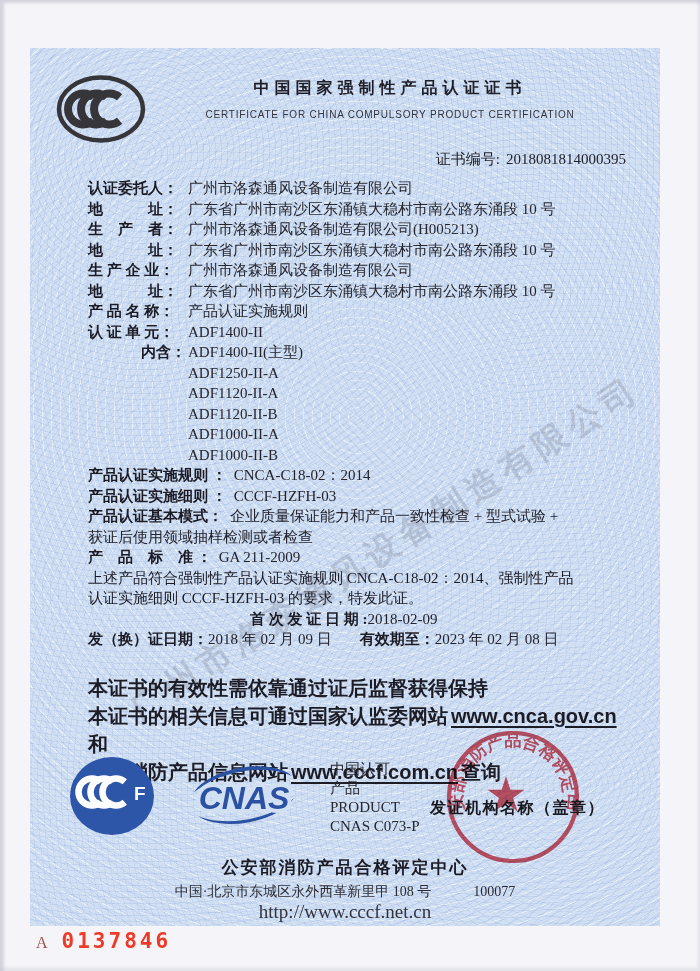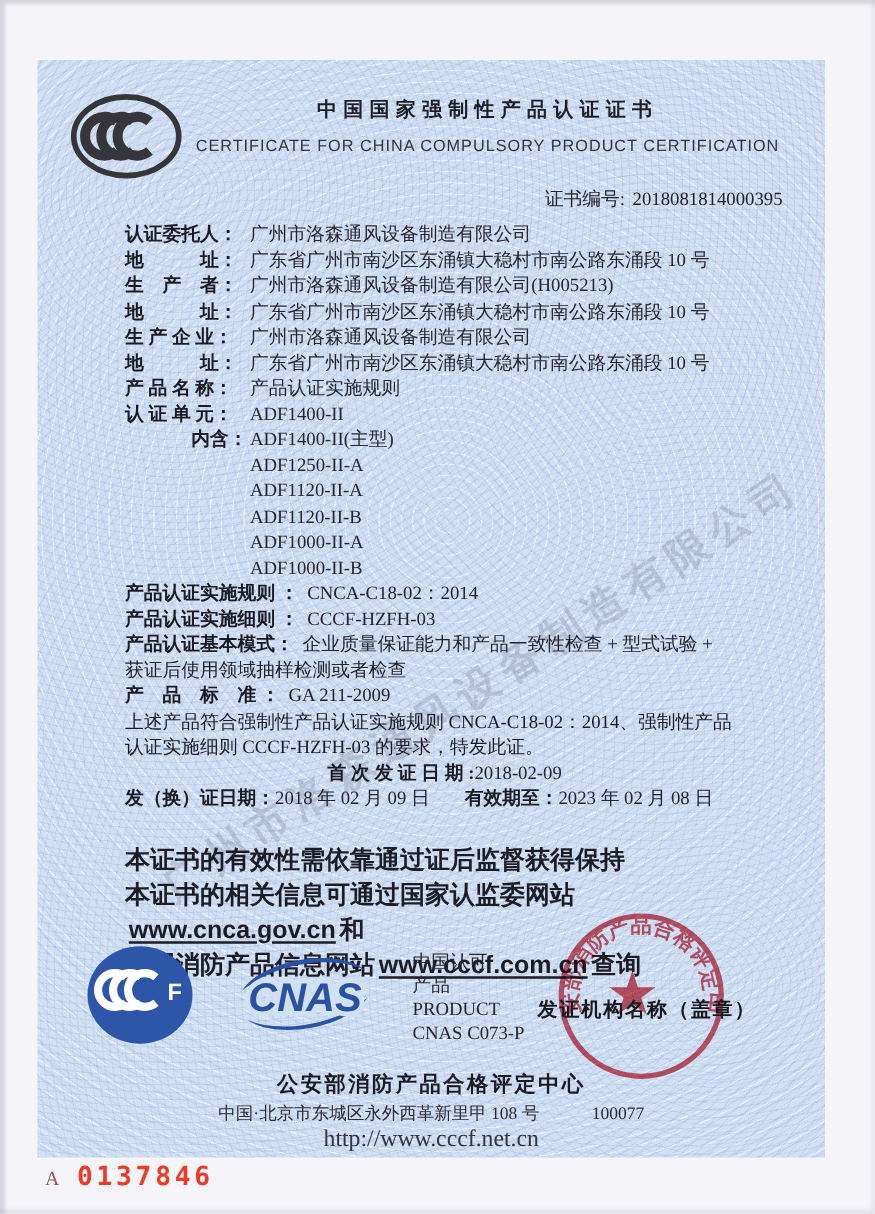--- a/index.html
+++ b/index.html
@@ -29,25 +29,25 @@
     position:absolute;left:55px;top:478px;width:600px;text-align:center;
     transform:rotate(-33deg);
     font-size:34px;letter-spacing:6px;white-space:nowrap;
     color:rgba(122,128,150,.30);z-index:1;font-weight:bold;
   }
   
   .cert-header{position:relative;height:128px;z-index:2;}
   .ccc-logo{position:absolute;left:25px;top:26px;}
   .title-wrap{position:absolute;left:90px;right:0;top:30px;text-align:center;}
   .title{font-size:16px;font-weight:bold;letter-spacing:5px;color:#1e1e29;}
-  .subtitle{margin-top:10px;font-family:"Liberation Sans",sans-serif;font-size:13px;letter-spacing:.8px;color:#33333d;}
+  .subtitle{margin-top:10px;font-family:"Liberation Sans",sans-serif;font-size:10px;letter-spacing:.8px;color:#33333d;}
   .cert-no{position:absolute;right:34px;top:102px;font-size:15px;color:#22222c;}
   .cert-no .num{margin-left:6px;}
   
-  .cert-body{position:relative;z-index:2;padding:2px 30px 0 58px;font-size:15px;line-height:20.5px;margin-left:12px;}
+  .cert-body{position:relative;z-index:2;padding:2px 30px 0 58px;font-size:15px;line-height:20.5px;}
   .row{white-space:nowrap;}
   .lbl{display:inline-block;width:100px;font-weight:bold;white-space:pre;vertical-align:top;color:#1b1b26;}
   .lbl.right{text-align:right;padding-right:2px;box-sizing:border-box;}
   .val{color:#26262f;}
   .model-line{margin-left:100px;}
   .rlbl{font-weight:bold;color:#1b1b26;}
   .rval{margin-left:7px;}
   .stmt{font-weight:normal;color:#1b1b26;}
   .first-issue{margin-left:162px;}
   .gap28{display:inline-block;width:28px;}

